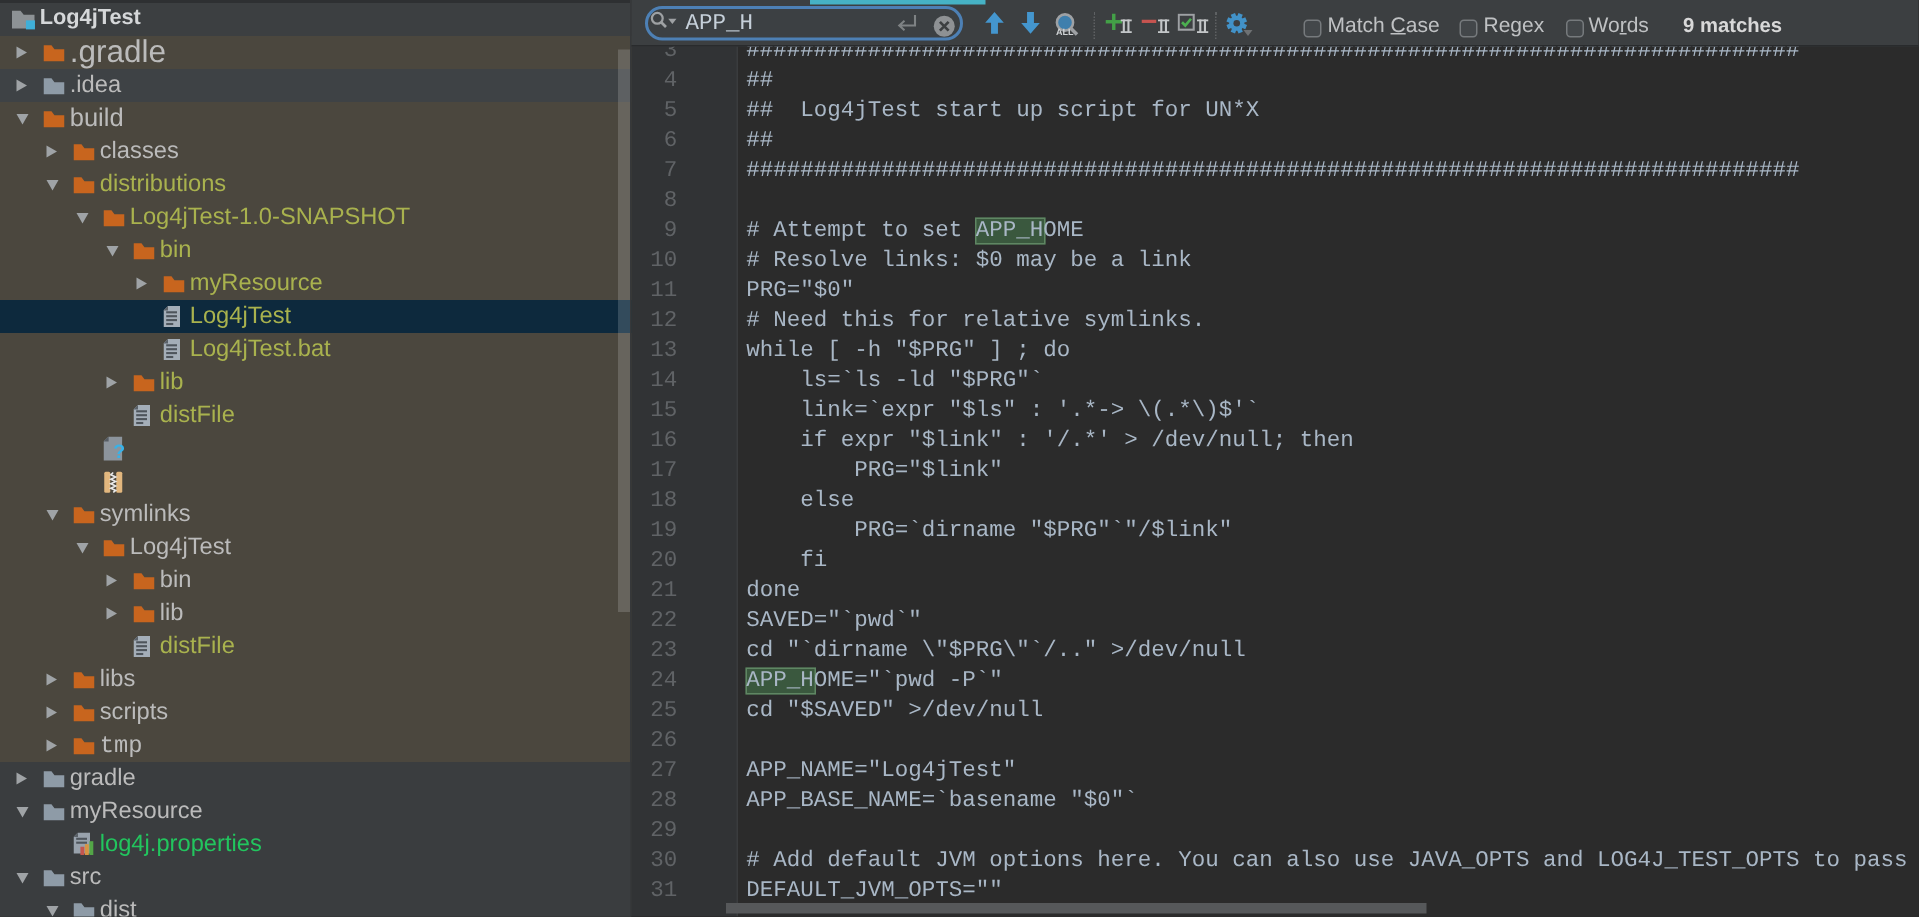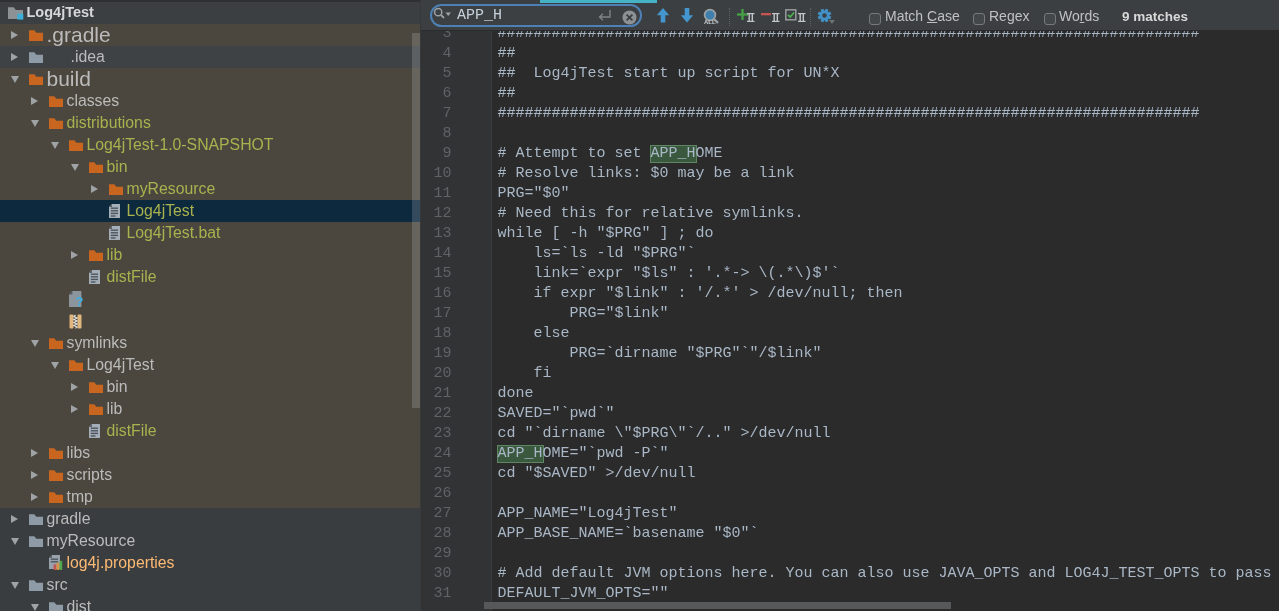--- a/index.html
+++ b/index.html
@@ -80,26 +80,26 @@
     <div style="position:absolute;left:10.5px;top:30.5px;width:0;height:0;border-left:7px solid #9fa3a6;border-top:4.5px solid transparent;border-bottom:4.5px solid transparent;"></div>
     <svg width="14" height="12" style="position:absolute;left:29px;top:29.0px;">
       <path d="M0 12 L0 1.2 L5.3 1.2 L7.3 3.8 L14 3.8 L14 12 Z" fill="#c8651e"></path>
     </svg>
     <div style="position:absolute;left:46.5px;top:24px;height:22px;line-height:22px;font-size:21px;color:#bbbbbb;white-space:pre;">.gradle</div>
     <div style="position:absolute;left:0;top:46px;width:100%;height:22px;background:#3e4245;"></div>
     <div style="position:absolute;left:10.5px;top:52.5px;width:0;height:0;border-left:7px solid #9fa3a6;border-top:4.5px solid transparent;border-bottom:4.5px solid transparent;"></div>
     <svg width="14" height="12" style="position:absolute;left:29px;top:51.0px;">
       <path d="M0 12 L0 1.2 L5.3 1.2 L7.3 3.8 L14 3.8 L14 12 Z" fill="#8e9ba7"></path>
     </svg>
-    <div style="position:absolute;left:46.5px;top:46px;height:22px;line-height:22px;font-size:15.8px;color:#bbbbbb;white-space:pre;margin-left:24px;">.idea</div>
+    <div style="position:absolute;left:46.5px;top:46px;height:22px;line-height:22px;font-size:15.8px;color:#bbbbbb;white-space:pre;">.idea</div>
     <div style="position:absolute;left:10.5px;top:75.5px;width:0;height:0;border-top:7px solid #9fa3a6;border-left:4.5px solid transparent;border-right:4.5px solid transparent;"></div>
     <svg width="14" height="12" style="position:absolute;left:29px;top:73.0px;">
       <path d="M0 12 L0 1.2 L5.3 1.2 L7.3 3.8 L14 3.8 L14 12 Z" fill="#c8651e"></path>
     </svg>
-    <div style="position:absolute;left:46.5px;top:68px;height:22px;line-height:22px;font-size:21px;color:#bbbbbb;white-space:pre;">build</div>
+    <div style="position:absolute;left:46.5px;top:68px;height:22px;line-height:22px;font-size:17px;color:#bbbbbb;white-space:pre;">build</div>
     <div style="position:absolute;left:30.5px;top:96.5px;width:0;height:0;border-left:7px solid #9fa3a6;border-top:4.5px solid transparent;border-bottom:4.5px solid transparent;"></div>
     <svg width="14" height="12" style="position:absolute;left:49px;top:95.0px;">
       <path d="M0 12 L0 1.2 L5.3 1.2 L7.3 3.8 L14 3.8 L14 12 Z" fill="#c8651e"></path>
     </svg>
     <div style="position:absolute;left:66.5px;top:90px;height:22px;line-height:22px;font-size:15.8px;color:#bbbbbb;white-space:pre;">classes</div>
     <div style="position:absolute;left:30.5px;top:119.5px;width:0;height:0;border-top:7px solid #9fa3a6;border-left:4.5px solid transparent;border-right:4.5px solid transparent;"></div>
     <svg width="14" height="12" style="position:absolute;left:49px;top:117.0px;">
       <path d="M0 12 L0 1.2 L5.3 1.2 L7.3 3.8 L14 3.8 L14 12 Z" fill="#c8651e"></path>
     </svg>
     <div style="position:absolute;left:66.5px;top:112px;height:22px;line-height:22px;font-size:15.8px;color:#a9b24e;white-space:pre;">distributions</div>
@@ -197,41 +197,41 @@
     <div style="position:absolute;left:66.5px;top:442px;height:22px;line-height:22px;font-size:15.8px;color:#bbbbbb;white-space:pre;">libs</div>
     <div style="position:absolute;left:30.5px;top:470.5px;width:0;height:0;border-left:7px solid #9fa3a6;border-top:4.5px solid transparent;border-bottom:4.5px solid transparent;"></div>
     <svg width="14" height="12" style="position:absolute;left:49px;top:469.0px;">
       <path d="M0 12 L0 1.2 L5.3 1.2 L7.3 3.8 L14 3.8 L14 12 Z" fill="#c8651e"></path>
     </svg>
     <div style="position:absolute;left:66.5px;top:464px;height:22px;line-height:22px;font-size:15.8px;color:#bbbbbb;white-space:pre;">scripts</div>
     <div style="position:absolute;left:30.5px;top:492.5px;width:0;height:0;border-left:7px solid #9fa3a6;border-top:4.5px solid transparent;border-bottom:4.5px solid transparent;"></div>
     <svg width="14" height="12" style="position:absolute;left:49px;top:491.0px;">
       <path d="M0 12 L0 1.2 L5.3 1.2 L7.3 3.8 L14 3.8 L14 12 Z" fill="#c8651e"></path>
     </svg>
-    <div style="position:absolute;left:66.5px;top:486px;height:22px;line-height:22px;font-size:15.8px;color:#bbbbbb;white-space:pre;">tmp</div>
+    <div style="position:absolute;left:66.5px;top:486px;height:22px;line-height:22px;font-size:15.8px;color:#bbbbbb;white-space:pre;font-family:Liberation Mono, monospace;">tmp</div>
     <div style="position:absolute;left:10.5px;top:514.5px;width:0;height:0;border-left:7px solid #9fa3a6;border-top:4.5px solid transparent;border-bottom:4.5px solid transparent;"></div>
     <svg width="14" height="12" style="position:absolute;left:29px;top:513.0px;">
       <path d="M0 12 L0 1.2 L5.3 1.2 L7.3 3.8 L14 3.8 L14 12 Z" fill="#8e9ba7"></path>
     </svg>
     <div style="position:absolute;left:46.5px;top:508px;height:22px;line-height:22px;font-size:15.8px;color:#bbbbbb;white-space:pre;">gradle</div>
     <div style="position:absolute;left:10.5px;top:537.5px;width:0;height:0;border-top:7px solid #9fa3a6;border-left:4.5px solid transparent;border-right:4.5px solid transparent;"></div>
     <svg width="14" height="12" style="position:absolute;left:29px;top:535.0px;">
       <path d="M0 12 L0 1.2 L5.3 1.2 L7.3 3.8 L14 3.8 L14 12 Z" fill="#8e9ba7"></path>
     </svg>
     <div style="position:absolute;left:46.5px;top:530px;height:22px;line-height:22px;font-size:15.8px;color:#bbbbbb;white-space:pre;">myResource</div>
     <svg width="14" height="16" style="position:absolute;left:49.0px;top:555.0px;">
       <path d="M0 3 L3 0 L11 0 L11 14 L0 14 Z" fill="#98a2ac"></path>
       <path d="M0 3 L3 0 L3 3 Z" fill="#5a6168"></path>
       <rect x="1.8" y="3.5" width="7.2" height="1.4" fill="#4e555c"></rect>
       <rect x="1.8" y="6.1" width="7.2" height="1.4" fill="#4e555c"></rect>
       <rect x="4.6" y="9.5" width="2.6" height="5.5" fill="#c4554e"></rect>
       <rect x="7.6" y="7.8" width="2.6" height="7.2" fill="#d79442"></rect>
       <rect x="10.6" y="5.8" width="2.6" height="9.2" fill="#53a647"></rect>
     </svg>
-    <div style="position:absolute;left:66.5px;top:552px;height:22px;line-height:22px;font-size:15.8px;color:#fdba74;white-space:pre;">log4j.properties</div>
+    <div style="position:absolute;left:66.5px;top:552px;height:22px;line-height:22px;font-size:15.8px;color:#22c55e;white-space:pre;">log4j.properties</div>
     <div style="position:absolute;left:10.5px;top:581.5px;width:0;height:0;border-top:7px solid #9fa3a6;border-left:4.5px solid transparent;border-right:4.5px solid transparent;"></div>
     <svg width="14" height="12" style="position:absolute;left:29px;top:579.0px;">
       <path d="M0 12 L0 1.2 L5.3 1.2 L7.3 3.8 L14 3.8 L14 12 Z" fill="#8e9ba7"></path>
     </svg>
     <div style="position:absolute;left:46.5px;top:574px;height:22px;line-height:22px;font-size:15.8px;color:#bbbbbb;white-space:pre;">src</div>
     <div style="position:absolute;left:30.5px;top:603.5px;width:0;height:0;border-top:7px solid #9fa3a6;border-left:4.5px solid transparent;border-right:4.5px solid transparent;"></div>
     <svg width="14" height="12" style="position:absolute;left:49px;top:601.0px;">
       <path d="M0 12 L0 1.2 L5.3 1.2 L7.3 3.8 L14 3.8 L14 12 Z" fill="#8e9ba7"></path>
     </svg>
     <div style="position:absolute;left:66.5px;top:596px;height:22px;line-height:22px;font-size:15.8px;color:#bbbbbb;white-space:pre;">dist</div>

